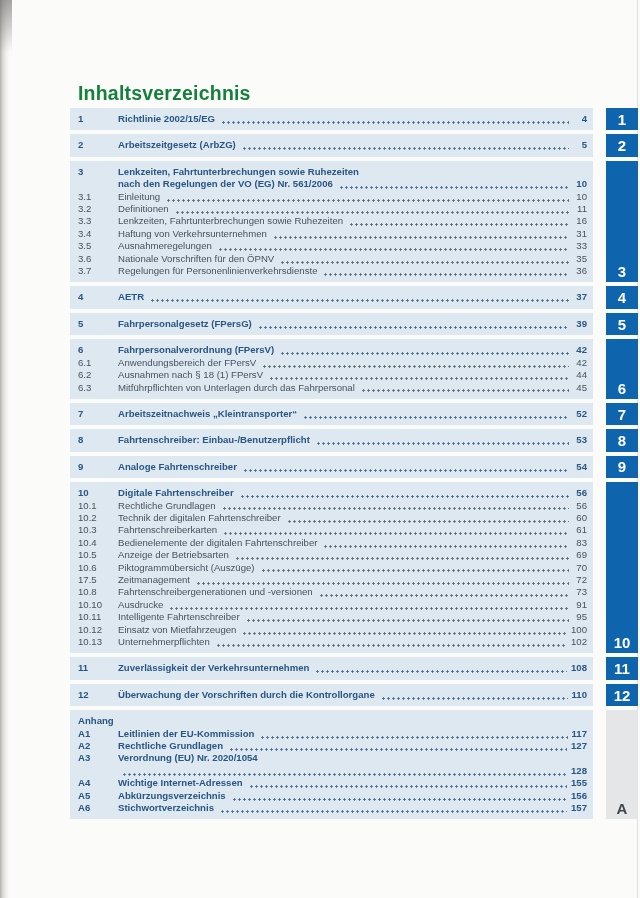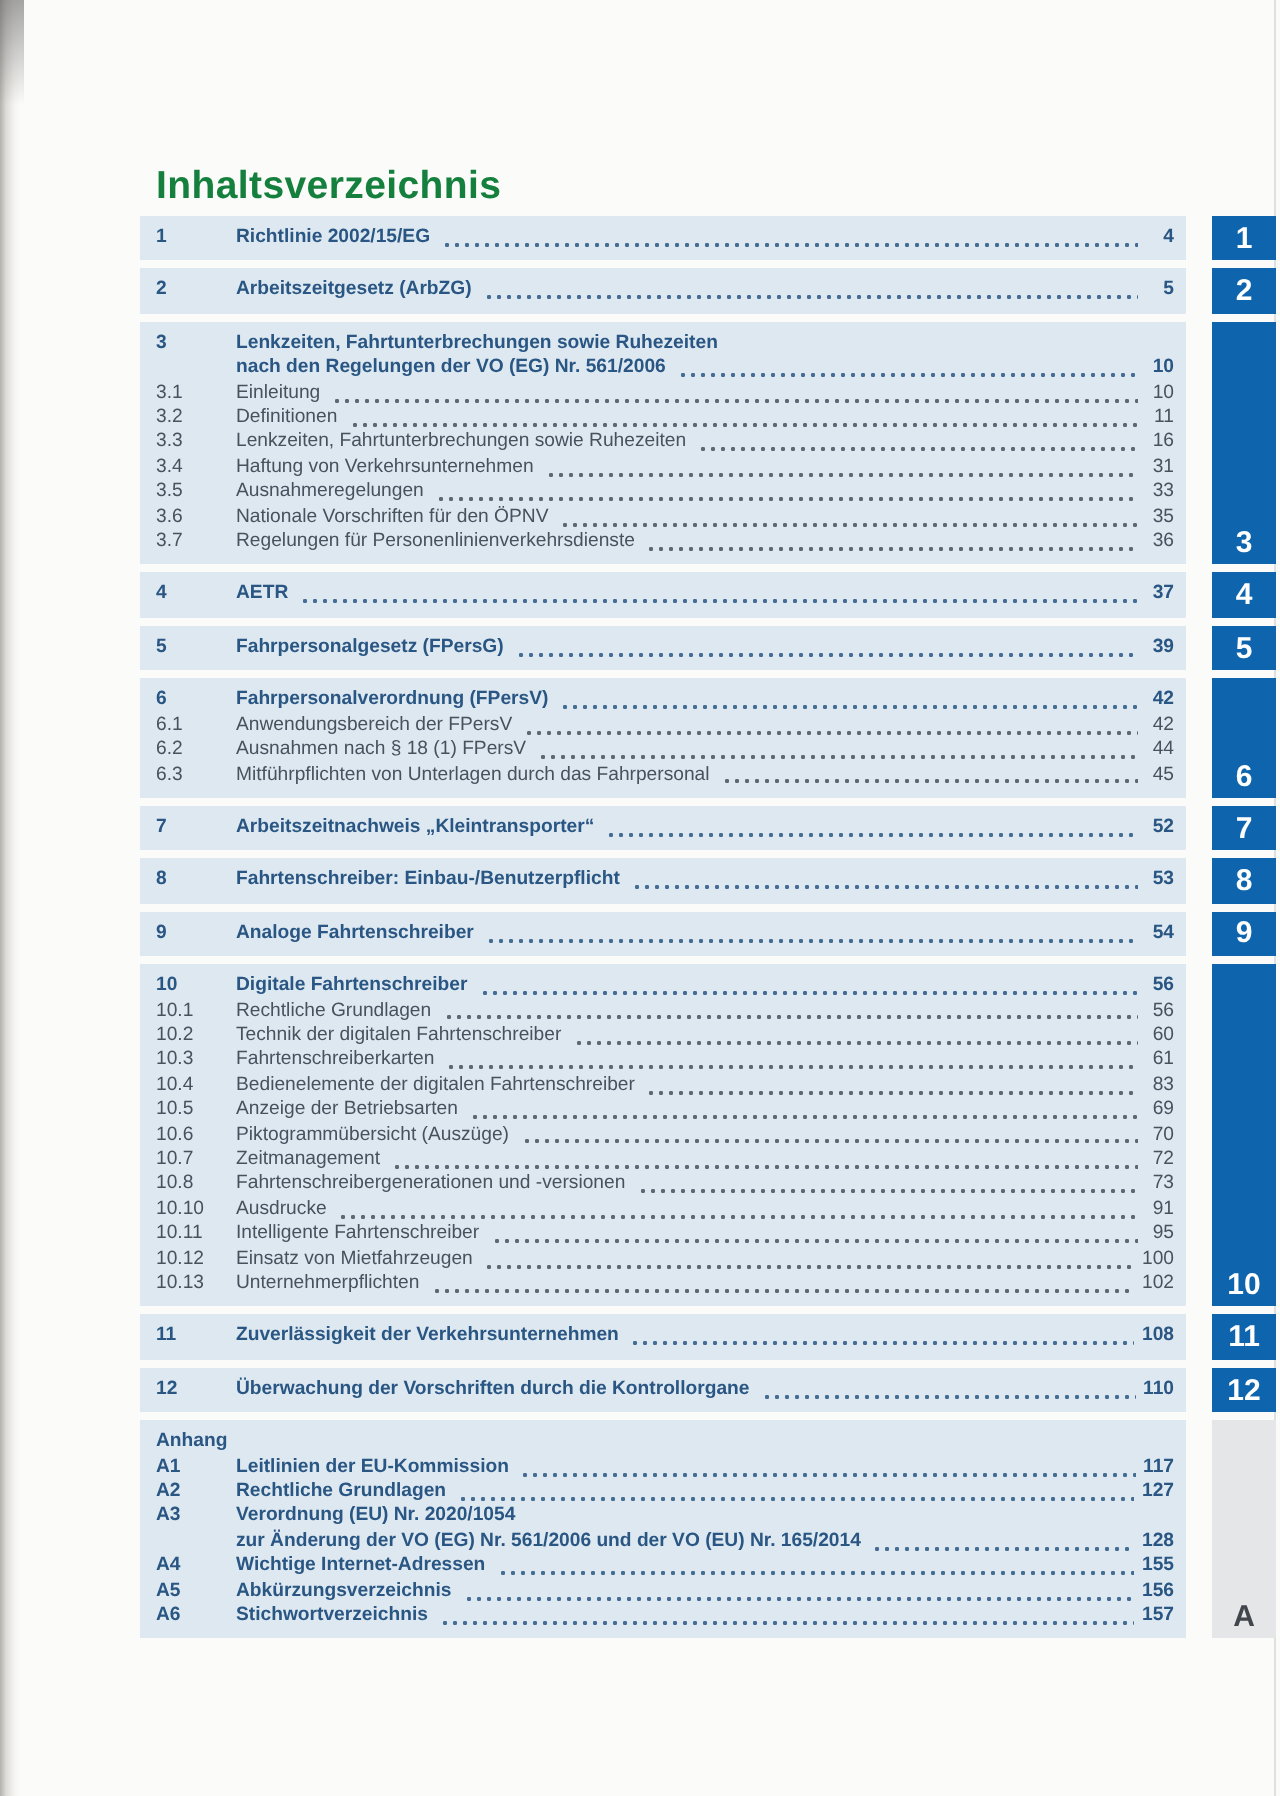--- a/index.html
+++ b/index.html
@@ -271,21 +271,21 @@
           <span class="leader"></span>
           <span class="pg">69</span>
         </div>
         <div class="row">
           <span class="num">10.6</span>
           <span class="txt">Piktogrammübersicht (Auszüge)</span>
           <span class="leader"></span>
           <span class="pg">70</span>
         </div>
         <div class="row">
-          <span class="num">10.7</span>
+          <span class="num">17.5</span>
           <span class="txt">Zeitmanagement</span>
           <span class="leader"></span>
           <span class="pg">72</span>
         </div>
         <div class="row">
           <span class="num">10.8</span>
           <span class="txt">Fahrtenschreibergenerationen und -versionen</span>
           <span class="leader"></span>
           <span class="pg">73</span>
         </div>
@@ -355,21 +355,20 @@
           <span class="txt">Rechtliche Grundlagen</span>
           <span class="leader"></span>
           <span class="pg">127</span>
         </div>
         <div class="row bold">
           <span class="num">A3</span>
           <span class="txt">Verordnung (EU) Nr. 2020/1054</span>
         </div>
         <div class="row bold">
           <span class="num"></span>
-          <span class="txt">zur Änderung der VO (EG) Nr. 561/2006 und der VO (EU) Nr. 165/2014</span>
           <span class="leader"></span>
           <span class="pg">128</span>
         </div>
         <div class="row bold">
           <span class="num">A4</span>
           <span class="txt">Wichtige Internet-Adressen</span>
           <span class="leader"></span>
           <span class="pg">155</span>
         </div>
         <div class="row bold">

